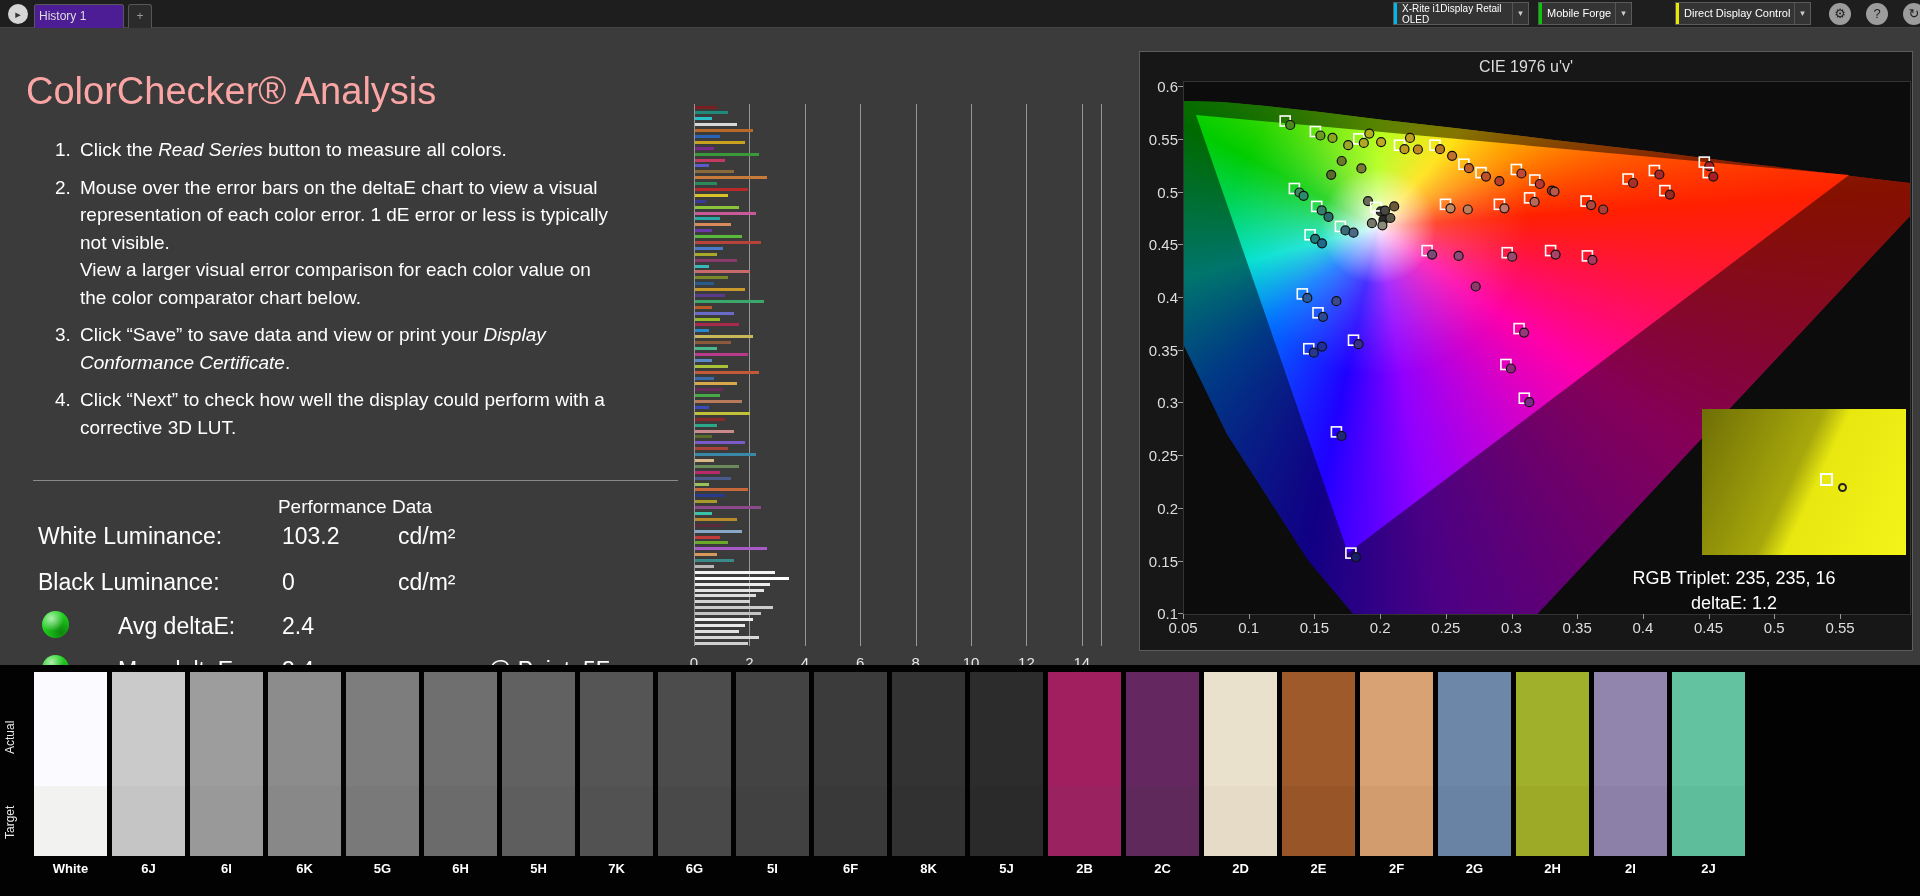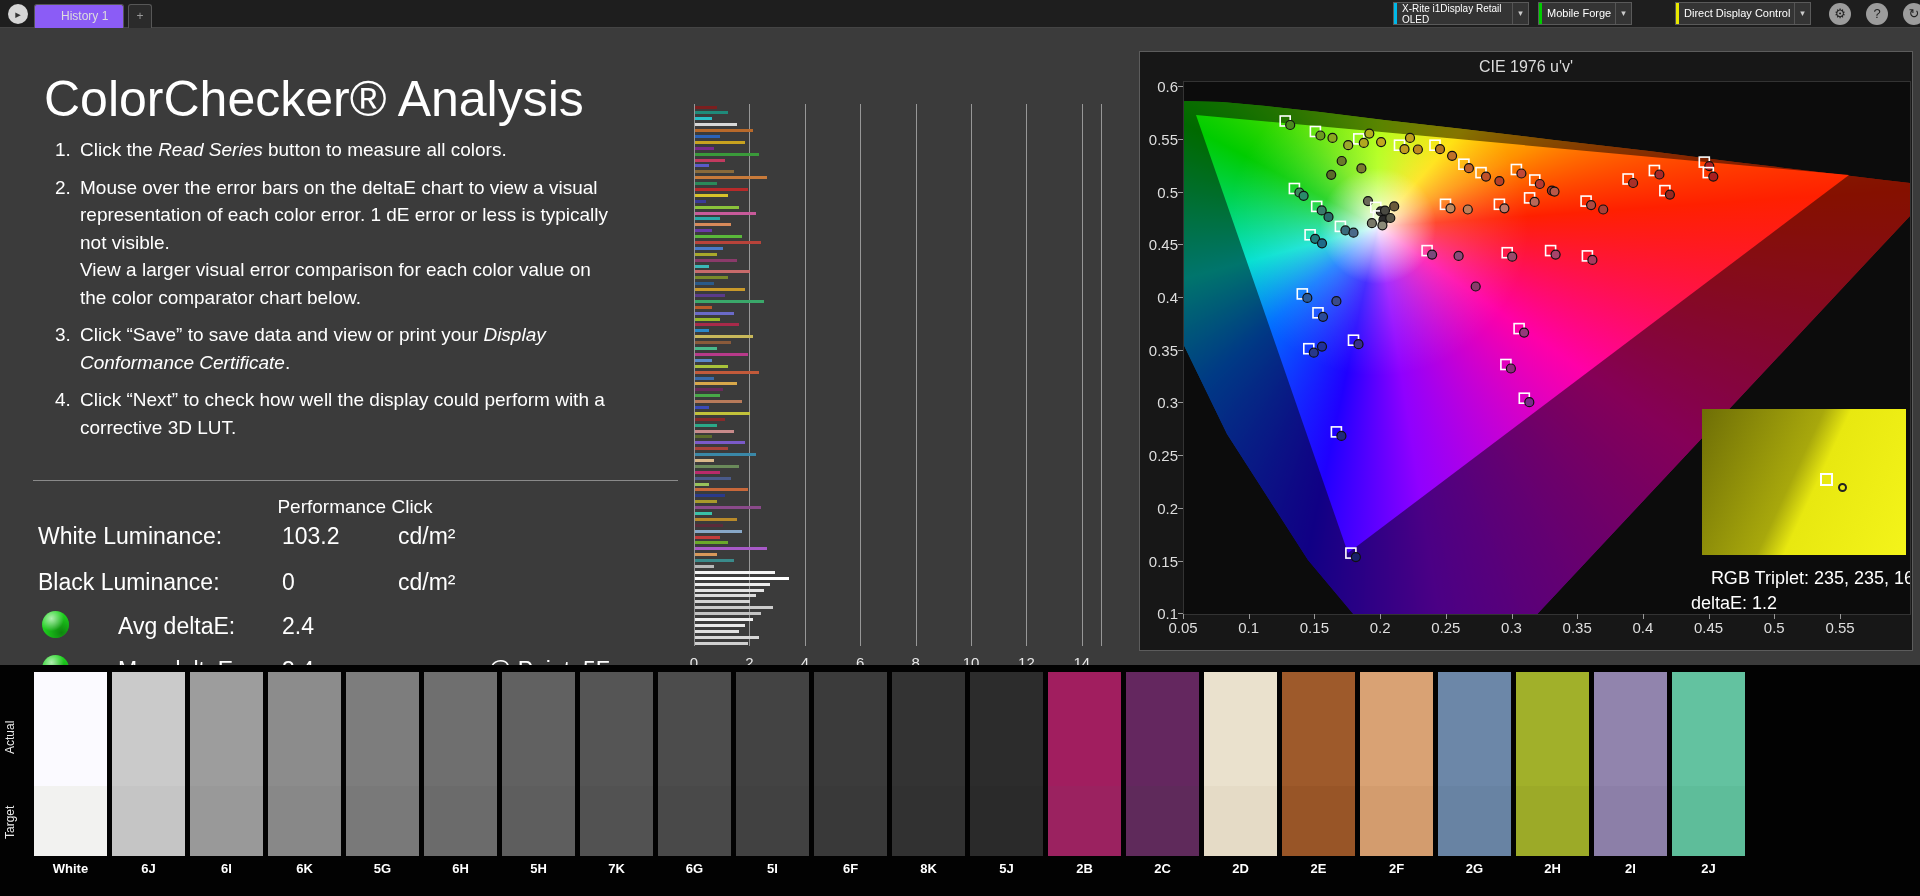--- a/index.html
+++ b/index.html
@@ -5,31 +5,31 @@
   * { box-sizing: border-box; }
   html,body { margin:0; padding:0; }
   body {
     width:1920px; height:896px; overflow:hidden; position:relative;
     background:#3b3b3b; color:#fff;
     font-family:"Liberation Sans", sans-serif;
   }
   
   #topbar { position:absolute; top:0; left:0; width:1920px; height:28px; background:#1e1e1e; border-bottom:1px solid #444; }
   .app-icon { position:absolute; left:8px; top:4px; width:20px; height:20px; border-radius:50%; background:#d6d6d6; color:#333; font-size:11px; line-height:20px; text-align:center; }
-  .tab { position:absolute; left:34px; top:4px; height:24px; width:90px; background:#8b5cf6; border:1px solid #575757; border-bottom:none; border-radius:3px 3px 0 0; color:#ddd; font-size:12px; line-height:22px; padding-left:26px; }
+  .tab { position:absolute; left:34px; top:4px; height:24px; width:90px; background:#4c1d95; border:1px solid #575757; border-bottom:none; border-radius:3px 3px 0 0; color:#ddd; font-size:12px; line-height:22px; padding-left:4px; }
   .tab-add { left:128px; width:24px; background:#2b2b2b; color:#999; padding-left:0; text-align:center; }
   .widget { position:absolute; top:2px; height:23px; background:#343434; border:1px solid #5a5a5a; color:#fff; }
   .widget .accent { position:absolute; left:0; top:0; bottom:0; width:3px; background:#888; }
   .widget .wtext { position:absolute; left:8px; right:18px; top:0; bottom:0; display:flex; flex-direction:column; justify-content:center; font-size:10px; line-height:11px; white-space:nowrap; overflow:hidden; }
   .widget.single .wtext { font-size:11px; line-height:21px; }
   .widget .arrow { position:absolute; right:0; top:0; bottom:0; width:16px; border-left:1px solid #555; color:#ccc; font-size:9px; line-height:21px; text-align:center; }
   .circle-btn { position:absolute; top:3px; width:22px; height:22px; border-radius:50%; background:#9c9c9c; color:#222; font-size:13px; line-height:22px; text-align:center; }
   
   #main { position:absolute; top:28px; left:0; width:1920px; height:637px; }
-  .page-title { position:absolute; left:44px; top:42px; font-size:50px; color:#ffffff; }
+  .page-title { position:absolute; left:26px; top:42px; font-size:38px; color:#fca5a5; }
   ol.steps { position:absolute; left:30px; top:108px; width:590px; margin:0; padding-left:46px; font-size:19px; line-height:27.5px; color:#fff; }
   ol.steps li { margin-bottom:10px; padding-left:4px; }
   ol.steps .block { display:block; }
   .hr { position:absolute; left:33px; top:452px; width:645px; height:1px; background:#8a8a8a; }
   .perf-heading { position:absolute; left:0; top:468px; width:710px; text-align:center; font-size:19px; color:#fff; }
   .perf-row { position:absolute; height:32px; font-size:23px; color:#fff; }
   .perf-row span { position:absolute; top:0; white-space:nowrap; }
   .pl1 { left:38px; } .pl2 { left:118px; } .pv { left:282px; } .pu { left:398px;text-align:center; } .px2 { left:488px; }
   .status-dot { position:absolute; left:42px; width:27px; height:27px; border-radius:50%; background:#1fd41f; }
   .status-dot::after { content:''; position:absolute; inset:0; border-radius:50%;
@@ -62,21 +62,21 @@
   .meas-pt { stroke:#101010; stroke-width:1.2; }
   .cie-xlab { position:absolute; top:567px; width:40px; text-align:center; font-size:15px; color:#dedede; }
   .cie-ylab { position:absolute; left:2px; width:36px; text-align:right; font-size:15px; color:#dedede; }
   .cie-xtick { position:absolute; top:562px; width:1px; height:5px; background:#999; }
   .cie-ytick { position:absolute; left:38px; width:5px; height:1px; background:#999; }
   .cie-inset { position:absolute; left:518px; top:327px; width:204px; height:146px;
     background: linear-gradient(115deg, #6e6e06 0%, #a8a80c 45%, #e8e810 55%, #f4f41a 100%); }
   .inset-sq { position:absolute; left:118px; top:64px; width:13px; height:13px; border:2px solid #fff; }
   .inset-dot { position:absolute; left:136px; top:74px; width:9px; height:9px; border:2px solid #222; border-radius:50%; background:#e8e810; }
   .cie-tip { position:absolute; left:370px; width:360px; text-align:center; font-size:18px; color:#fff; }
-  .tip1 { top:486px;text-align:right; } .tip2 { top:511px; }
+  .tip1 { top:486px; } .tip2 { top:511px; }
   
   #strip { position:absolute; top:665px; left:0; width:1920px; height:231px; background:#020202; }
   .side-lab { position:absolute; left:3px; writing-mode:vertical-rl; transform:rotate(180deg); font-size:12px; color:#eaeaea; text-align:center; }
   .side-actual { top:26px; height:92px; }
   .side-target { top:120px; height:74px; }
   #patches { position:absolute; left:34px; top:7px; display:flex; gap:5px; }
   .pcol { width:73px; flex:none; }
   .swatch { position:relative; width:73px; height:184px; }
   .sw-act { position:absolute; left:0; top:0; width:100%; height:62%; }
   .sw-tgt { position:absolute; left:0; bottom:0; width:100%; height:38%; }
@@ -133,21 +133,21 @@
     </li>
     <li>
       <span>Click “Save” to save data and view or print your </span><em>Display Conformance Certificate</em><span>.</span>
     </li>
     <li>
       <span>Click “Next” to check how well the display could perform with a corrective 3D LUT.</span>
     </li>
   </ol>
   <div class="hr"></div>
 
-  <div class="perf-heading">Performance Click</div>
+  <div class="perf-heading">Performance Data</div>
   <div class="perf-row" style="top:495px;">
     <span class="pl1">White Luminance:</span>
     <span class="pv">103.2</span>
     <span class="pu">cd/m²</span>
   </div>
   <div class="perf-row" style="top:541px;">
     <span class="pl1">Black Luminance:</span>
     <span class="pv">0</span>
     <span class="pu">cd/m²</span>
   </div>

